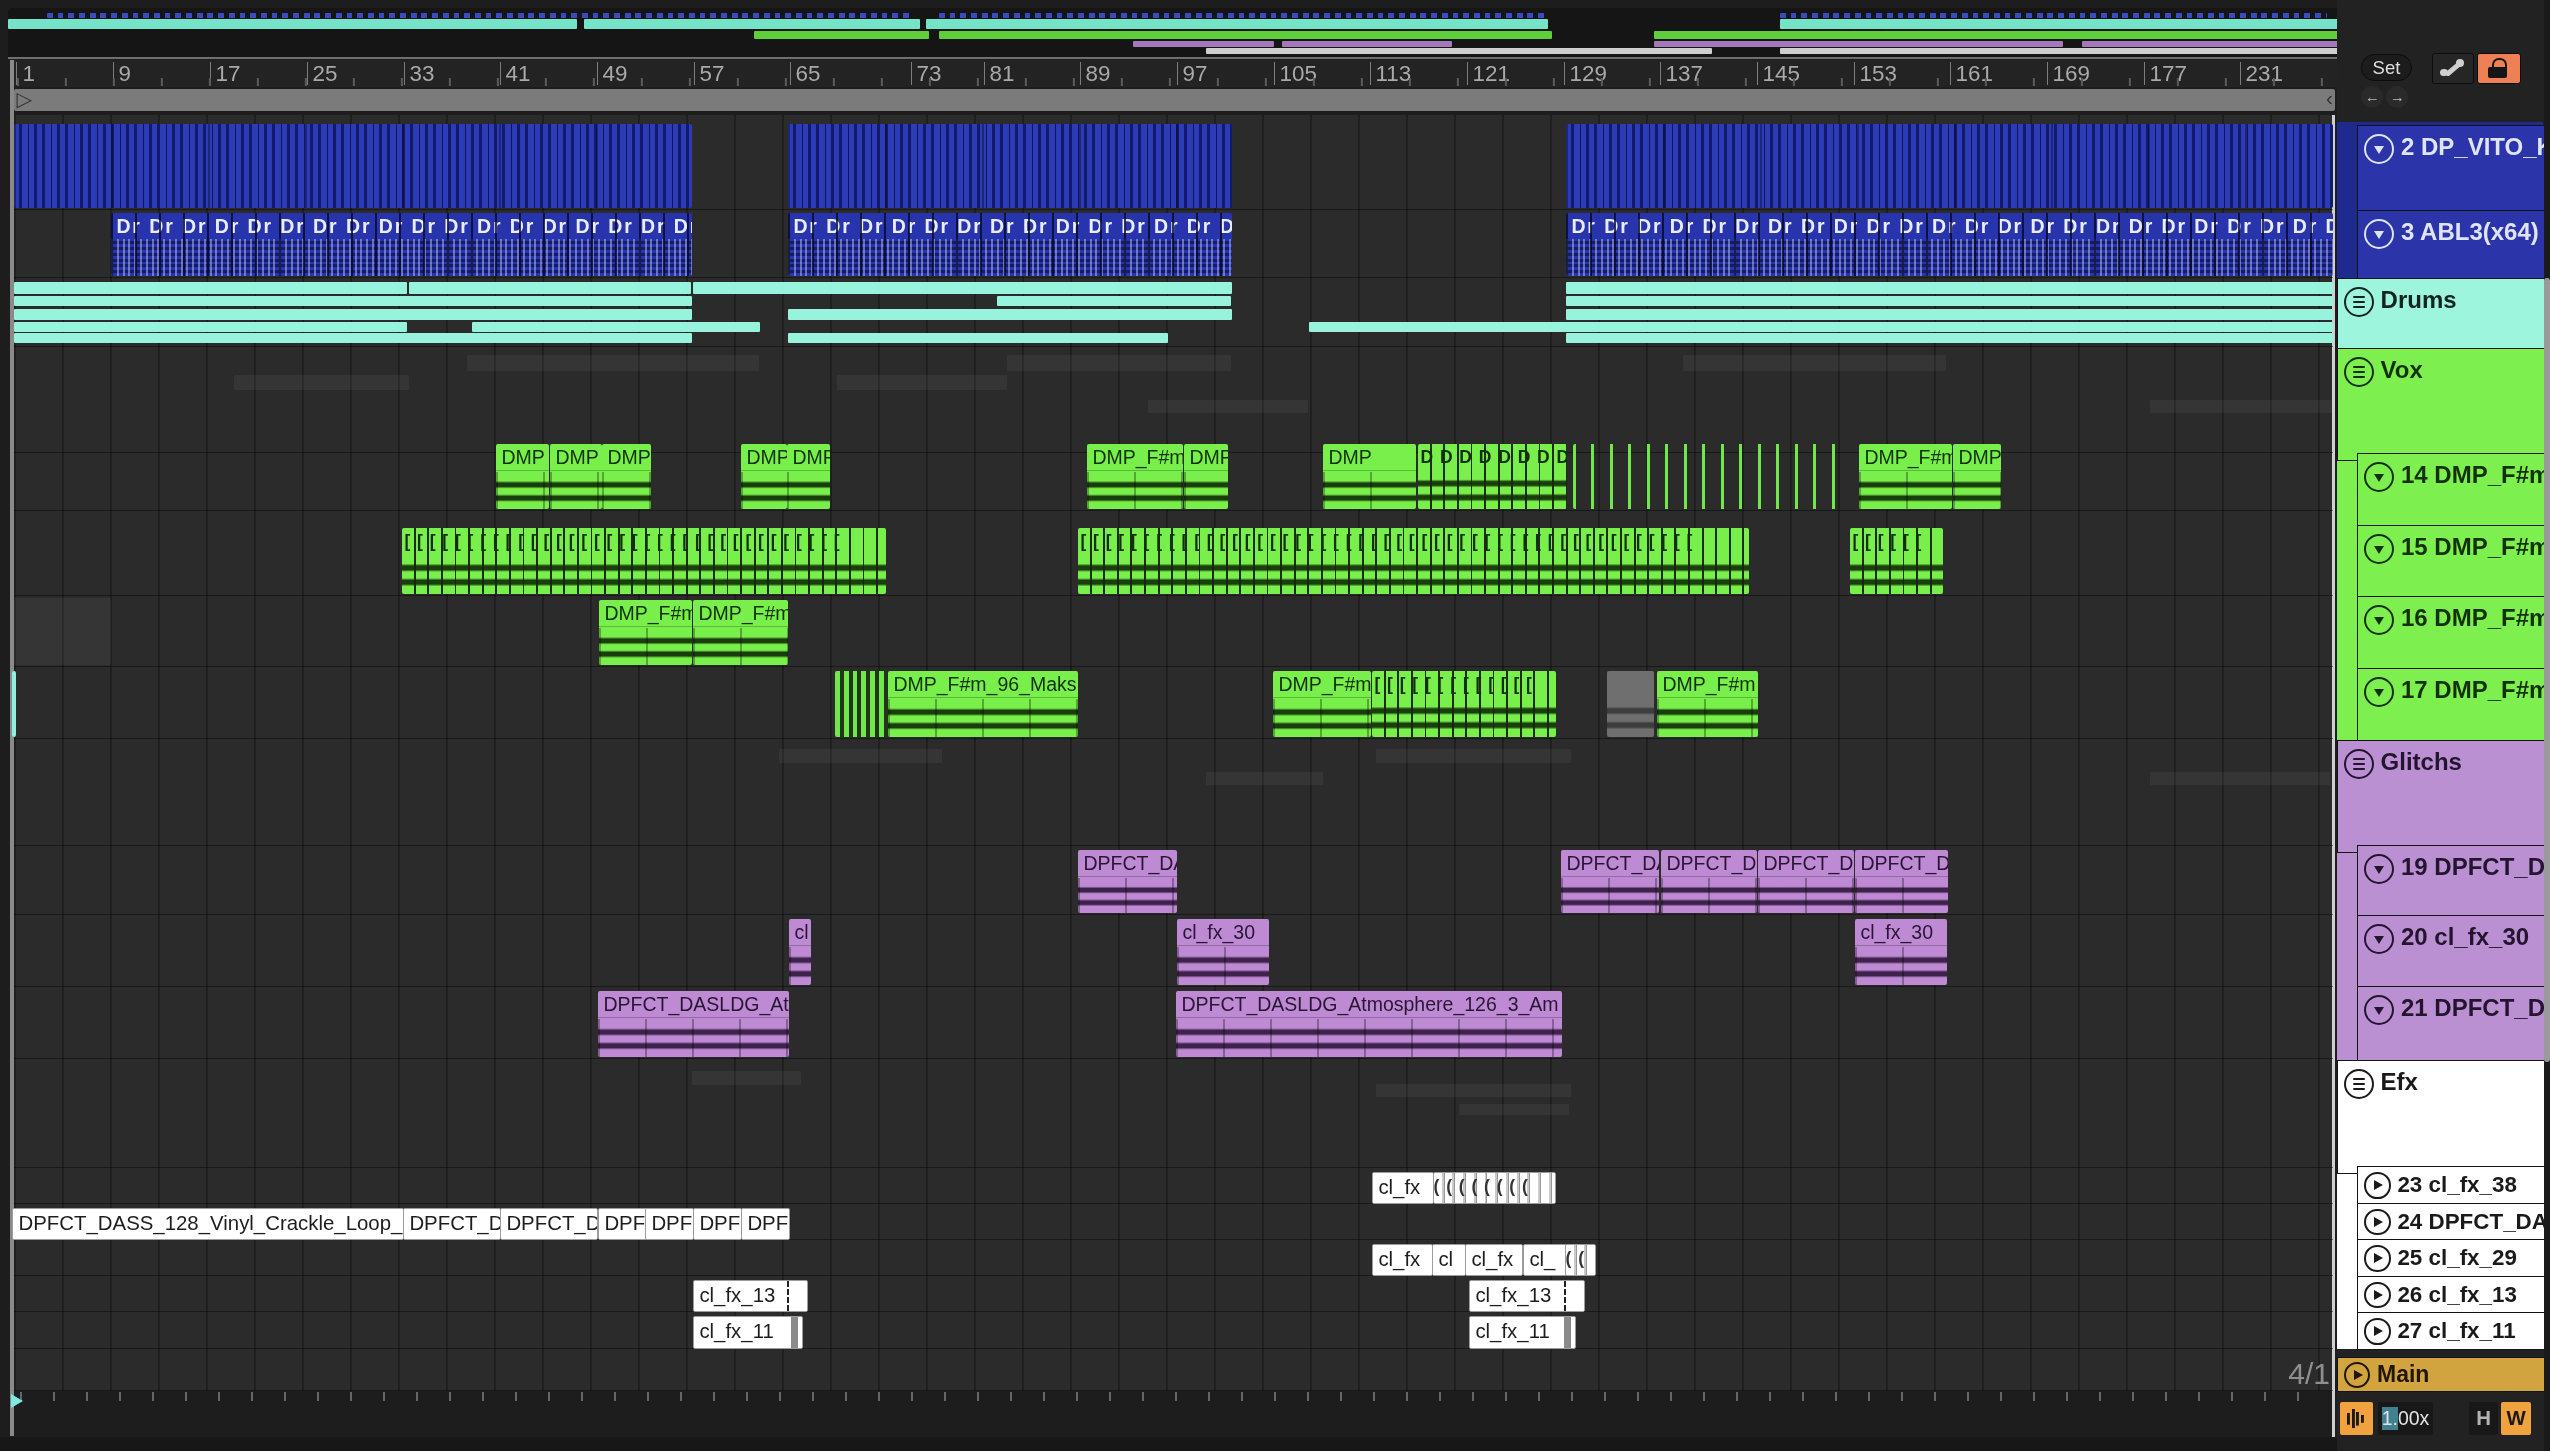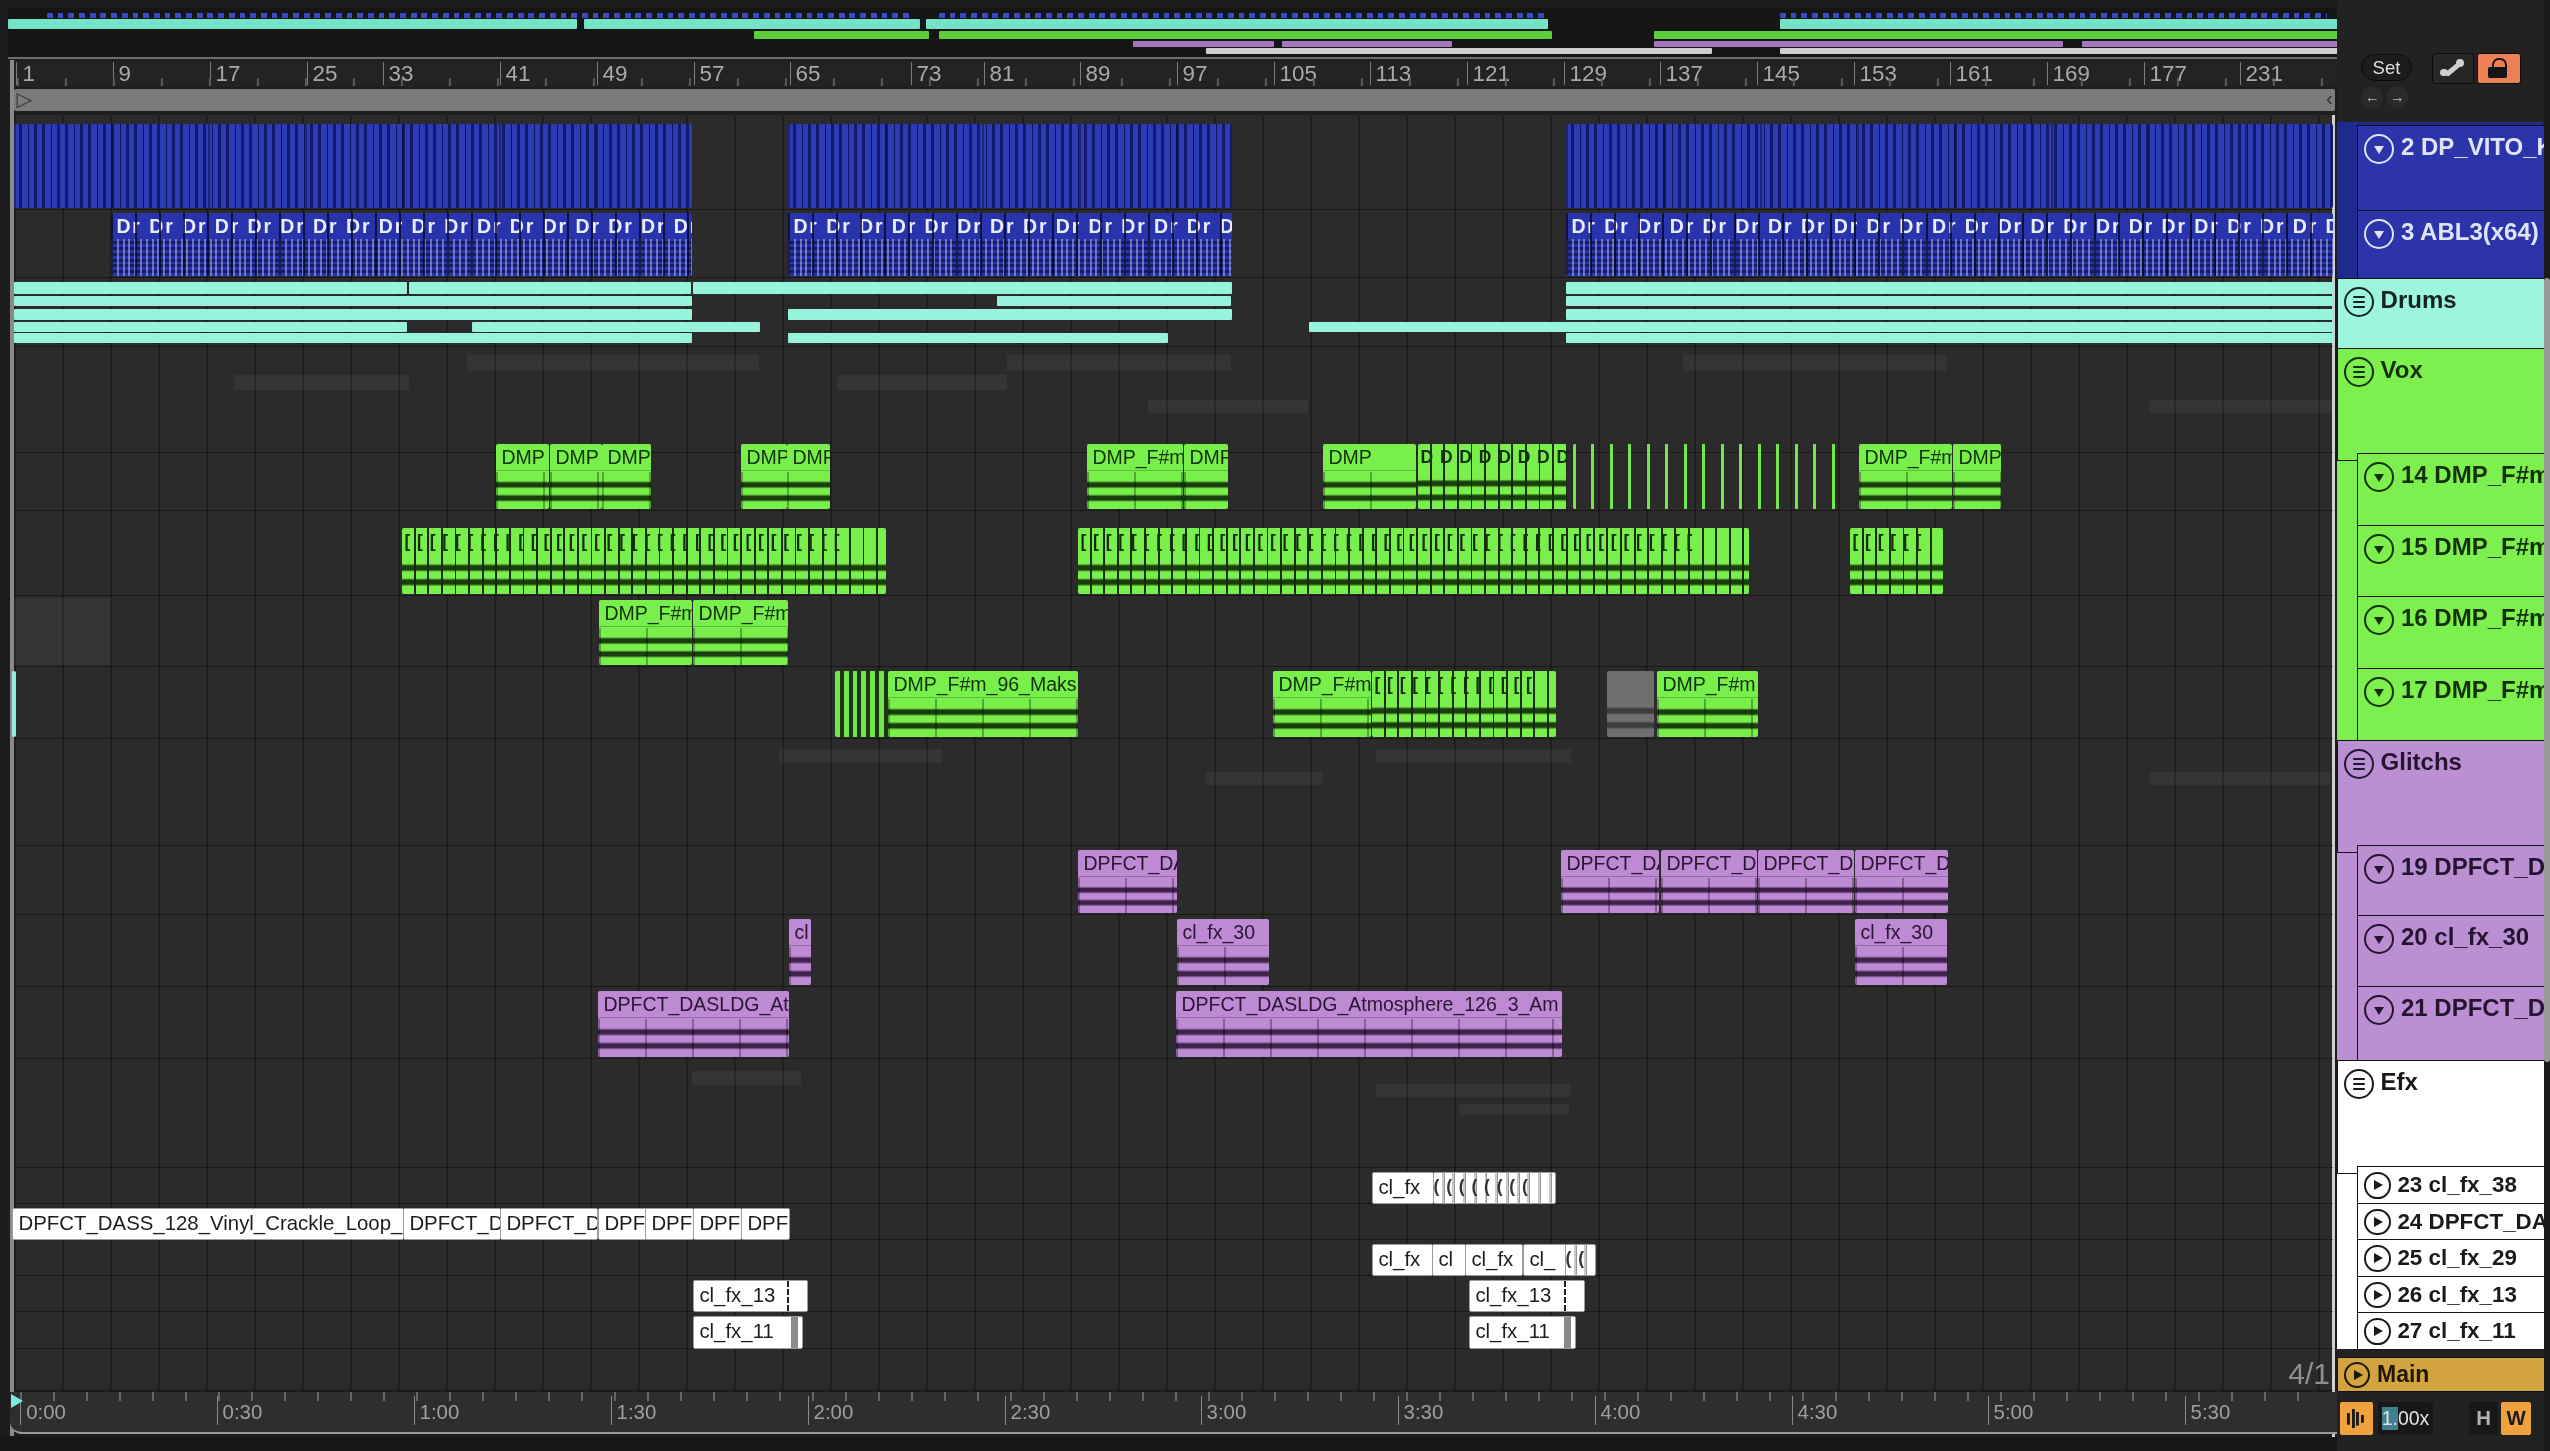--- a/index.html
+++ b/index.html
@@ -96,21 +96,21 @@
       <div class="ov-bar" style="left: 2400px; top: 33px; width: 97px; height: 5.8px; background: rgb(165, 120, 189);"></div>
       <div class="ov-bar" style="left: 1198px; top: 40px; width: 506px; height: 5.8px; background: rgb(207, 207, 207);"></div>
       <div class="ov-bar" style="left: 1772px; top: 40px; width: 763px; height: 5.8px; background: rgb(207, 207, 207);"></div>
     </div>
 
   <div class="abs" id="bar-ruler">
       <div class="bar-num" style="left: 6.8px;">1</div>
       <div class="bar-num" style="left: 103px;">9</div>
       <div class="bar-num" style="left: 200px;">17</div>
       <div class="bar-num" style="left: 297px;">25</div>
-      <div class="bar-num" style="left: 373px;">33</div>
+      <div class="bar-num" style="left: 394px;">33</div>
       <div class="bar-num" style="left: 490px;">41</div>
       <div class="bar-num" style="left: 587px;">49</div>
       <div class="bar-num" style="left: 684px;">57</div>
       <div class="bar-num" style="left: 780px;">65</div>
       <div class="bar-num" style="left: 877px; margin-left: 24px;">73</div>
       <div class="bar-num" style="left: 974px;">81</div>
       <div class="bar-num" style="left: 1070px;">89</div>
       <div class="bar-num" style="left: 1167px;">97</div>
       <div class="bar-num" style="left: 1264px;">105</div>
       <div class="bar-num" style="left: 1360px;">113</div>
@@ -404,34 +404,20 @@
         <div class="clip whiteclip" style="left: 1455px; top: 1.9px; width: 105px; height: 31px;">
           <div class="lbl">cl_fx_11</div>
           <div style="position: absolute; right: 3.9px; top: 0px; bottom: 0px; width: 6.8px; background: rgb(138, 138, 138);"></div>
         </div>
       </div>
       <div class="lane abs" style="top: 1351px; height: 40px;"></div>
     </div>
 
   <div class="abs" id="timesig">4/1</div>
 
-  <div class="abs" id="time-ruler">
-      <div class="time-lab" style="left: 10.7px;">0:00</div>
-      <div class="time-lab" style="left: 207px;">0:30</div>
-      <div class="time-lab" style="left: 404px;">1:00</div>
-      <div class="time-lab" style="left: 601px;">1:30</div>
-      <div class="time-lab" style="left: 798px;">2:00</div>
-      <div class="time-lab" style="left: 995px;">2:30</div>
-      <div class="time-lab" style="left: 1191px;">3:00</div>
-      <div class="time-lab" style="left: 1388px;">3:30</div>
-      <div class="time-lab" style="left: 1585px;">4:00</div>
-      <div class="time-lab" style="left: 1782px;">4:30</div>
-      <div class="time-lab" style="left: 1978px;">5:00</div>
-      <div class="time-lab" style="left: 2175px;">5:30</div>
-    </div>
   <div class="abs" id="time-ticks"></div>
   <div class="abs" id="playhead-tri"></div>
   <div class="abs" id="bottom-strip"></div>
 
   <div class="abs" id="sidebar">
     <div id="sidebar-root">
         <div class="span-block" style="top: 122px; height: 157px; background: rgb(31, 42, 142);"></div>
         <div class="span-block" style="top: 348px; height: 392px; background: rgb(125, 240, 79);"></div>
         <div class="span-block" style="top: 740px; height: 321px; background: rgb(186, 144, 210);"></div>
         <div class="span-block" style="top: 1060px; height: 289px; background: rgb(255, 255, 255);"></div>

